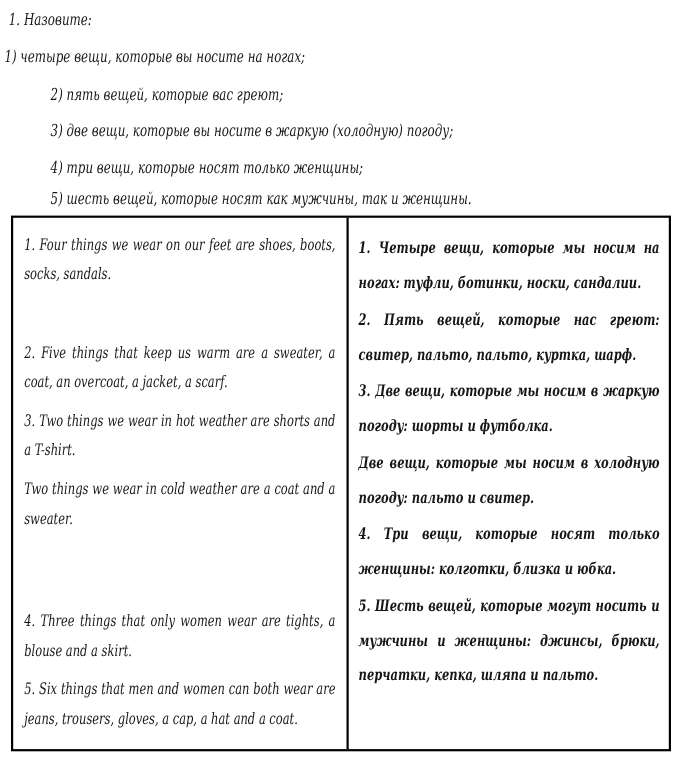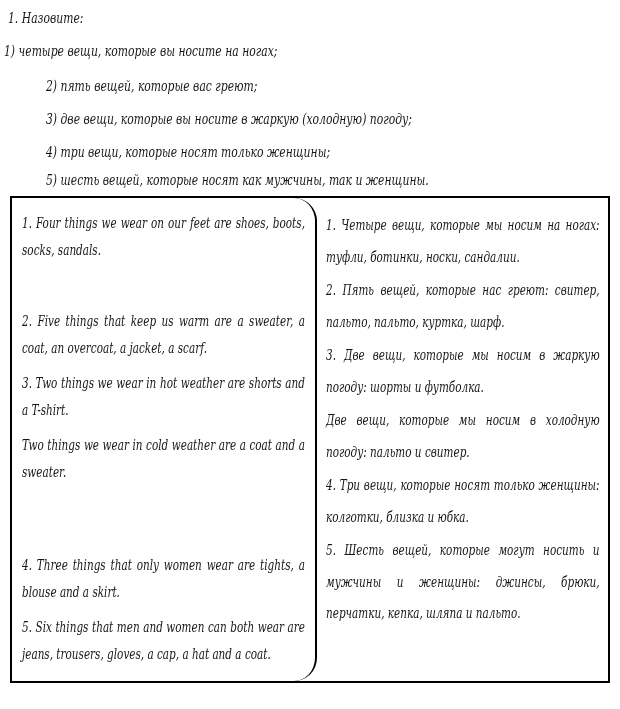--- a/index.html
+++ b/index.html
@@ -40,30 +40,30 @@
     top: 196px;
     width: 600px;
     height: 487px;
     border: 2px solid #000000;
     box-sizing: border-box;
     display: flex;
   }
   .cell {
     box-sizing: border-box;
     overflow: hidden;
-    border-radius: 23px;
   }
   .cell-left {
     width: 305px;
     border-right: 2px solid #000000;
     padding: 12px 10px 0 10px;
   }
   .cell-right {
     flex: 1;
     padding: 12px 8px 0 9px;
+    font-weight: bold;
   }
   .cell-left .squeeze  { width: 393px; }
   .cell-right .squeeze { width: 380px; }
   .cell p {
     font-size: 14.5px;
     text-align: justify;
     margin: 0;
   }
   .cell-left p {
     line-height: 27px;

